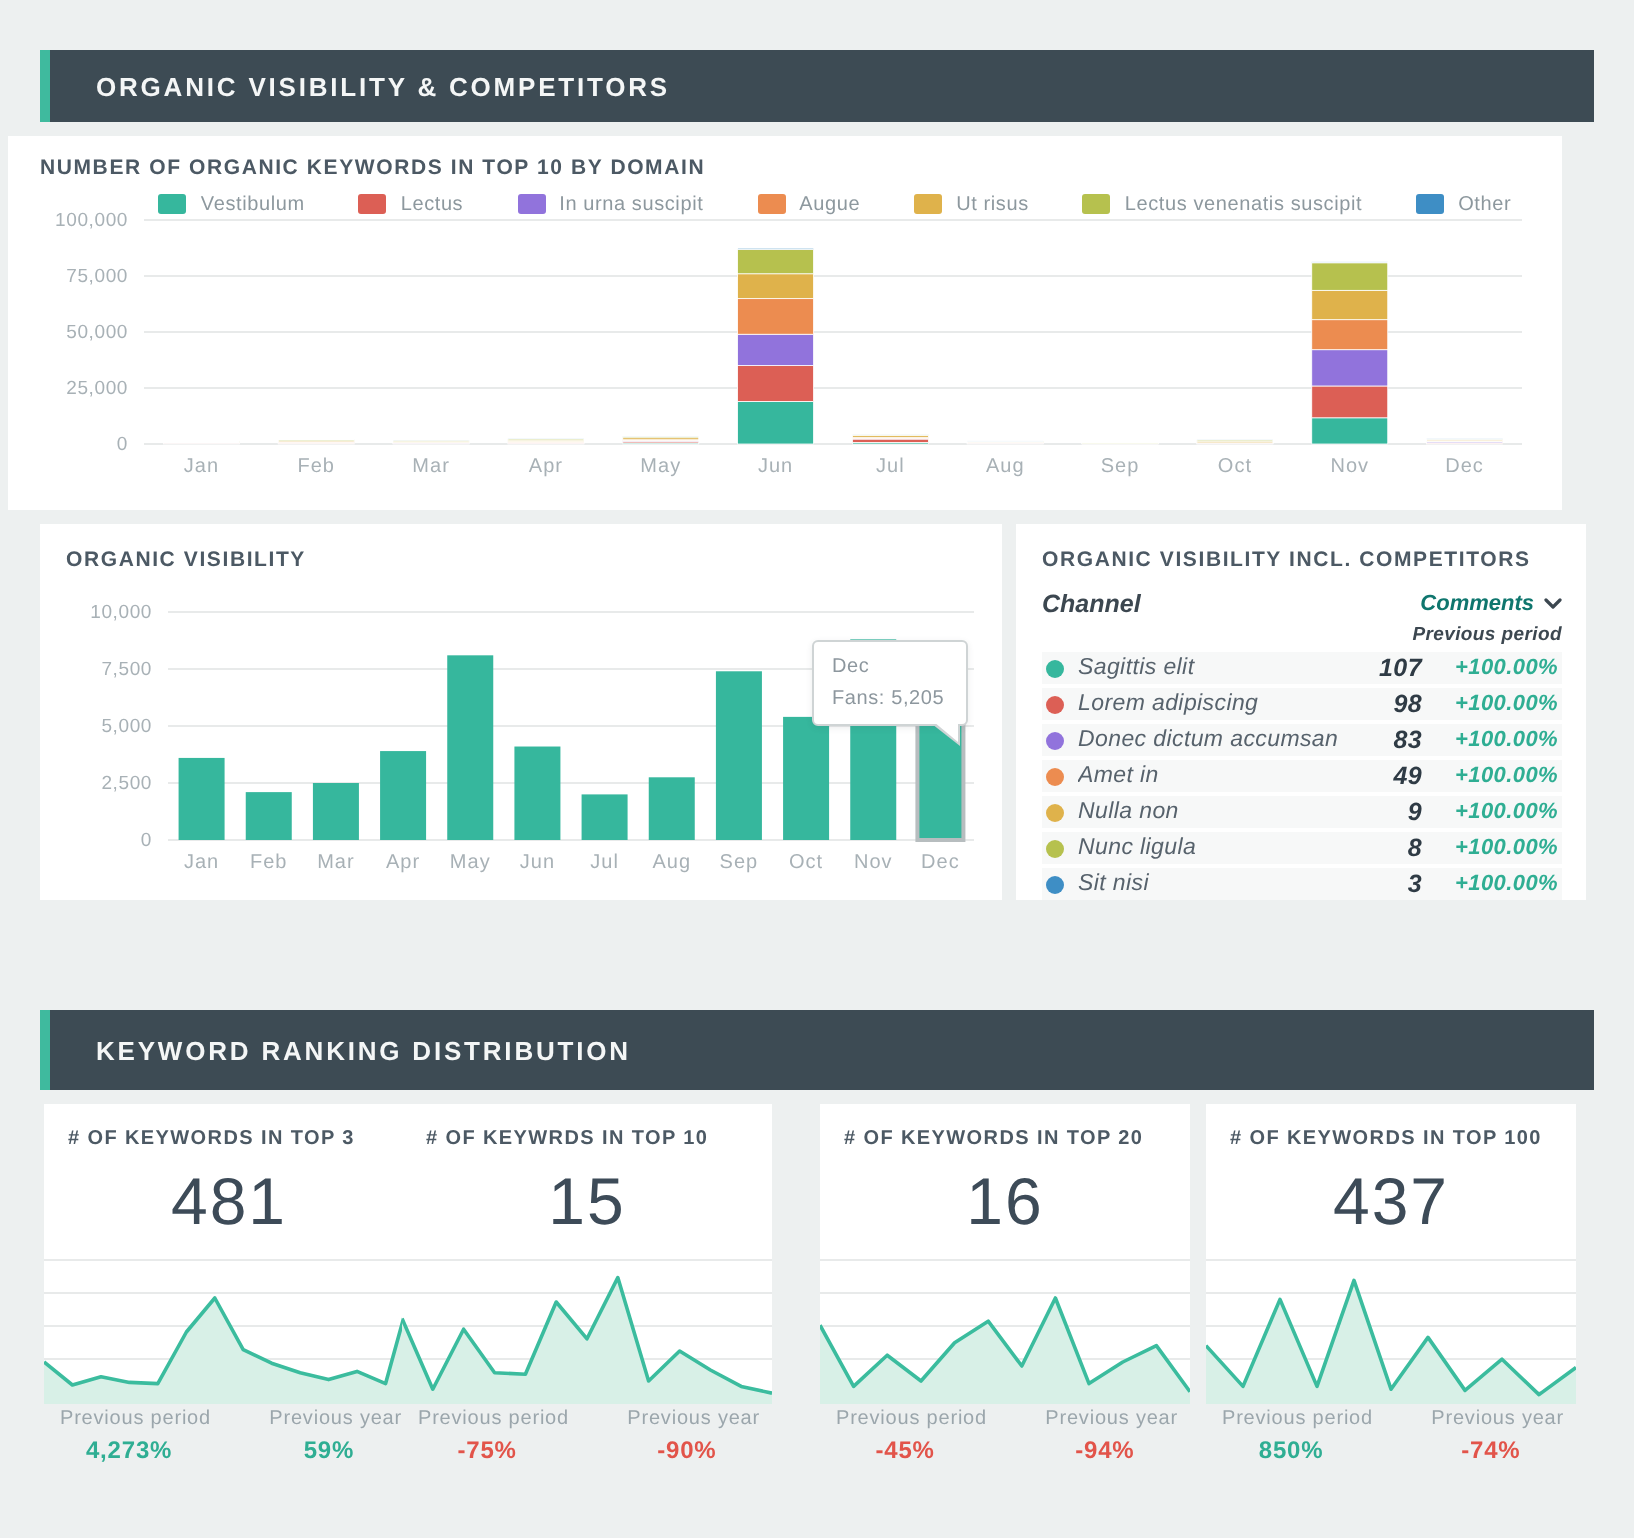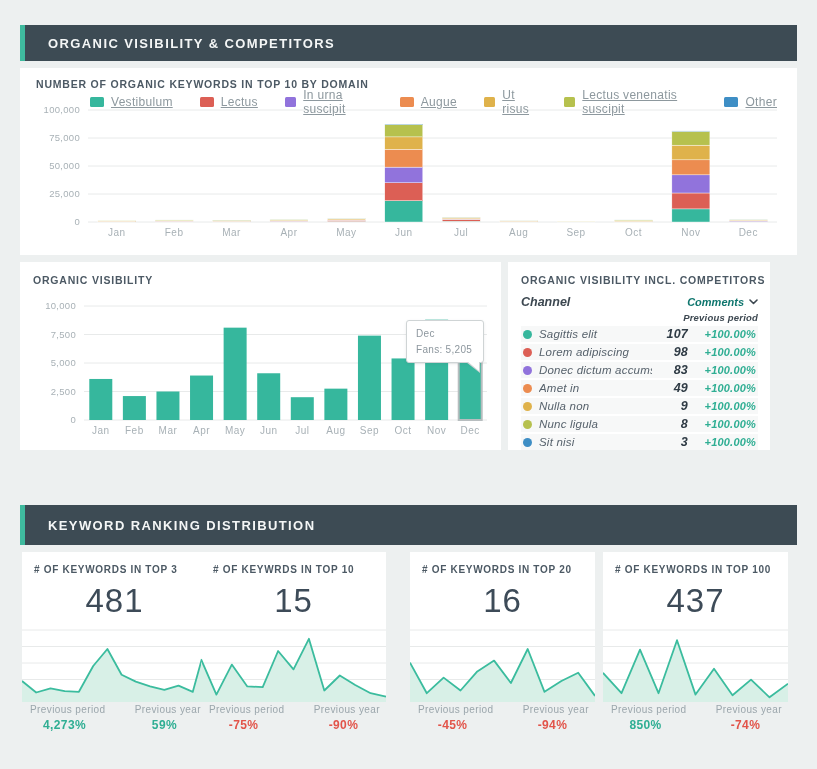--- a/index.html
+++ b/index.html
@@ -17,47 +17,47 @@
   .section-title{
     color:#f4f6f6;font-size:13px;font-weight:bold;letter-spacing:1.4px;
     padding-left:28px;text-transform:uppercase;
   }
   .card{position:absolute;background:#ffffff;}
   .card-title{
     font-size:10.5px;font-weight:bold;color:#4c5964;letter-spacing:0.8px;
     text-transform:uppercase;
   }
   
-  .card-top{left:20px;top:68px;width:777px;height:187px;}
+  .card-top{left:4px;top:68px;width:777px;height:187px;}
   .card-top .card-title{position:absolute;left:16px;top:10px;}
   .legend{
     position:absolute;left:70px;right:20px;top:26px;height:16px;
     display:flex;justify-content:center;align-items:center;gap:27px;z-index:2;
   }
   .legend-item{display:flex;align-items:center;gap:7px;}
   .legend-swatch{width:14px;height:10px;border-radius:1.5px;display:inline-block;}
-  .legend-label{font-size:12px;color:#8d989e;letter-spacing:0.3px;text-decoration:underline;}
+  .legend-label{font-size:10px;color:#8d989e;letter-spacing:0.3px;}
   .chart-svg{position:absolute;left:0;top:0;}
   text.tick{font-family:"Liberation Sans","DejaVu Sans",sans-serif;font-size:9.5px;fill:#a8b1b6;letter-spacing:0.3px;}
   text.month{font-size:10px;letter-spacing:0.5px;}
   
   .card-ov{left:20px;top:262px;width:481px;height:188px;}
   .card-ov .card-title{position:absolute;left:13px;top:12px;}
   .tooltip{
     position:absolute;left:386px;top:58px;width:58px;background:#fff;
     border:1px solid #cfd4d5;border-radius:3px;padding:5px 9px;
     box-shadow:0 1px 3px rgba(60,70,80,0.10);z-index:5;
     font-size:10px;color:#8d979e;line-height:1.55;letter-spacing:0.3px;white-space:nowrap;
   }
   .tooltip::before{content:'';position:absolute;right:3px;bottom:-11px;width:0;height:0;
     border-left:14px solid transparent;border-top:11px solid #cfd4d5;}
   .tooltip::after{content:'';position:absolute;right:4px;bottom:-9px;width:0;height:0;
     border-left:12px solid transparent;border-top:10px solid #ffffff;}
   
-  .card-table{left:508px;top:262px;width:262px;height:188px;padding:0;box-sizing:border-box;}
+  .card-table{left:508px;top:262px;width:285px;height:188px;padding:0;box-sizing:border-box;}
   .card-table .card-title{position:absolute;left:13px;top:12px;}
   .table-wrap{position:absolute;left:13px;right:12px;top:30px;font-style:italic;}
   .table-header{display:flex;align-items:center;height:20px;}
   .th-channel{flex:1;font-size:12.5px;font-weight:bold;color:#3c4750;}
   .th-comments{display:flex;align-items:center;gap:5px;font-size:11px;font-weight:bold;color:#0f766e;cursor:pointer;}
   .table-subheader{text-align:right;font-size:9.5px;font-weight:bold;color:#3c4750;height:14px;line-height:12px;letter-spacing:0.2px;}
   .t-row{display:flex;align-items:center;height:16px;margin-bottom:2px;background:#f7f8f8;font-size:11.5px;color:#57626c;letter-spacing:0.2px;}
   .t-dot{width:9px;height:9px;border-radius:50%;margin:0 7px 0 2px;flex:none;}
   .t-name{flex:1;white-space:nowrap;overflow:hidden;}
   .t-value{width:36px;text-align:right;font-weight:bold;font-size:12.5px;color:#2f3b45;}

